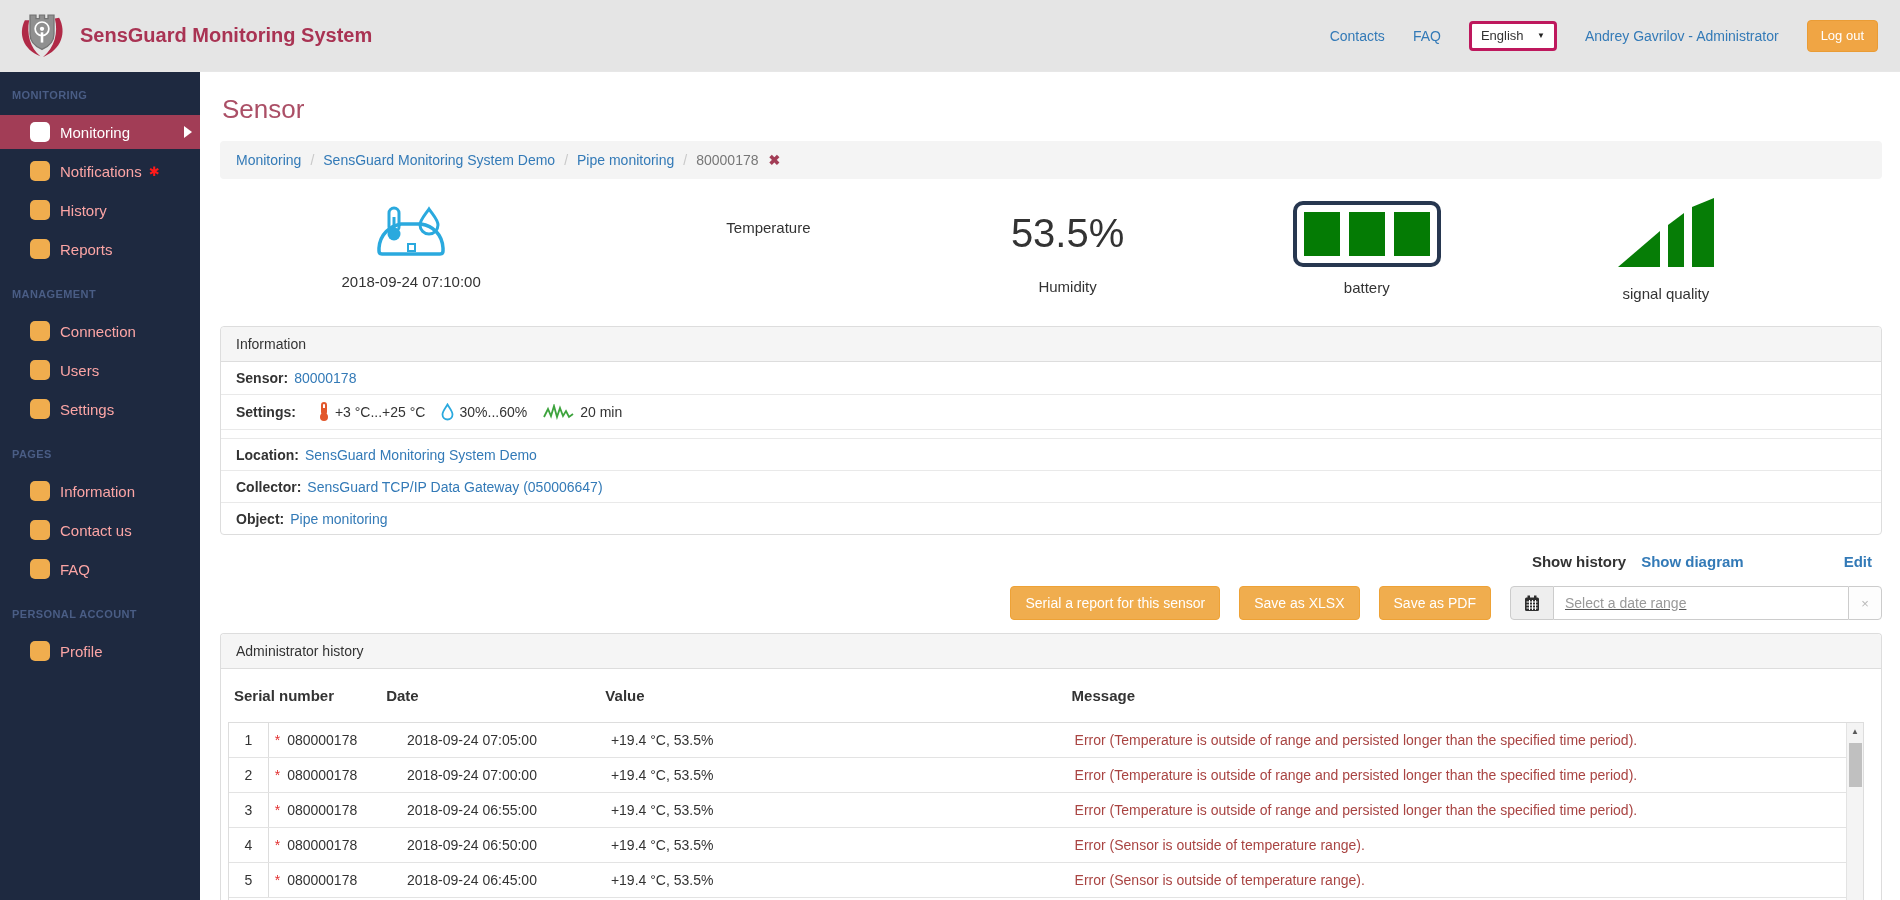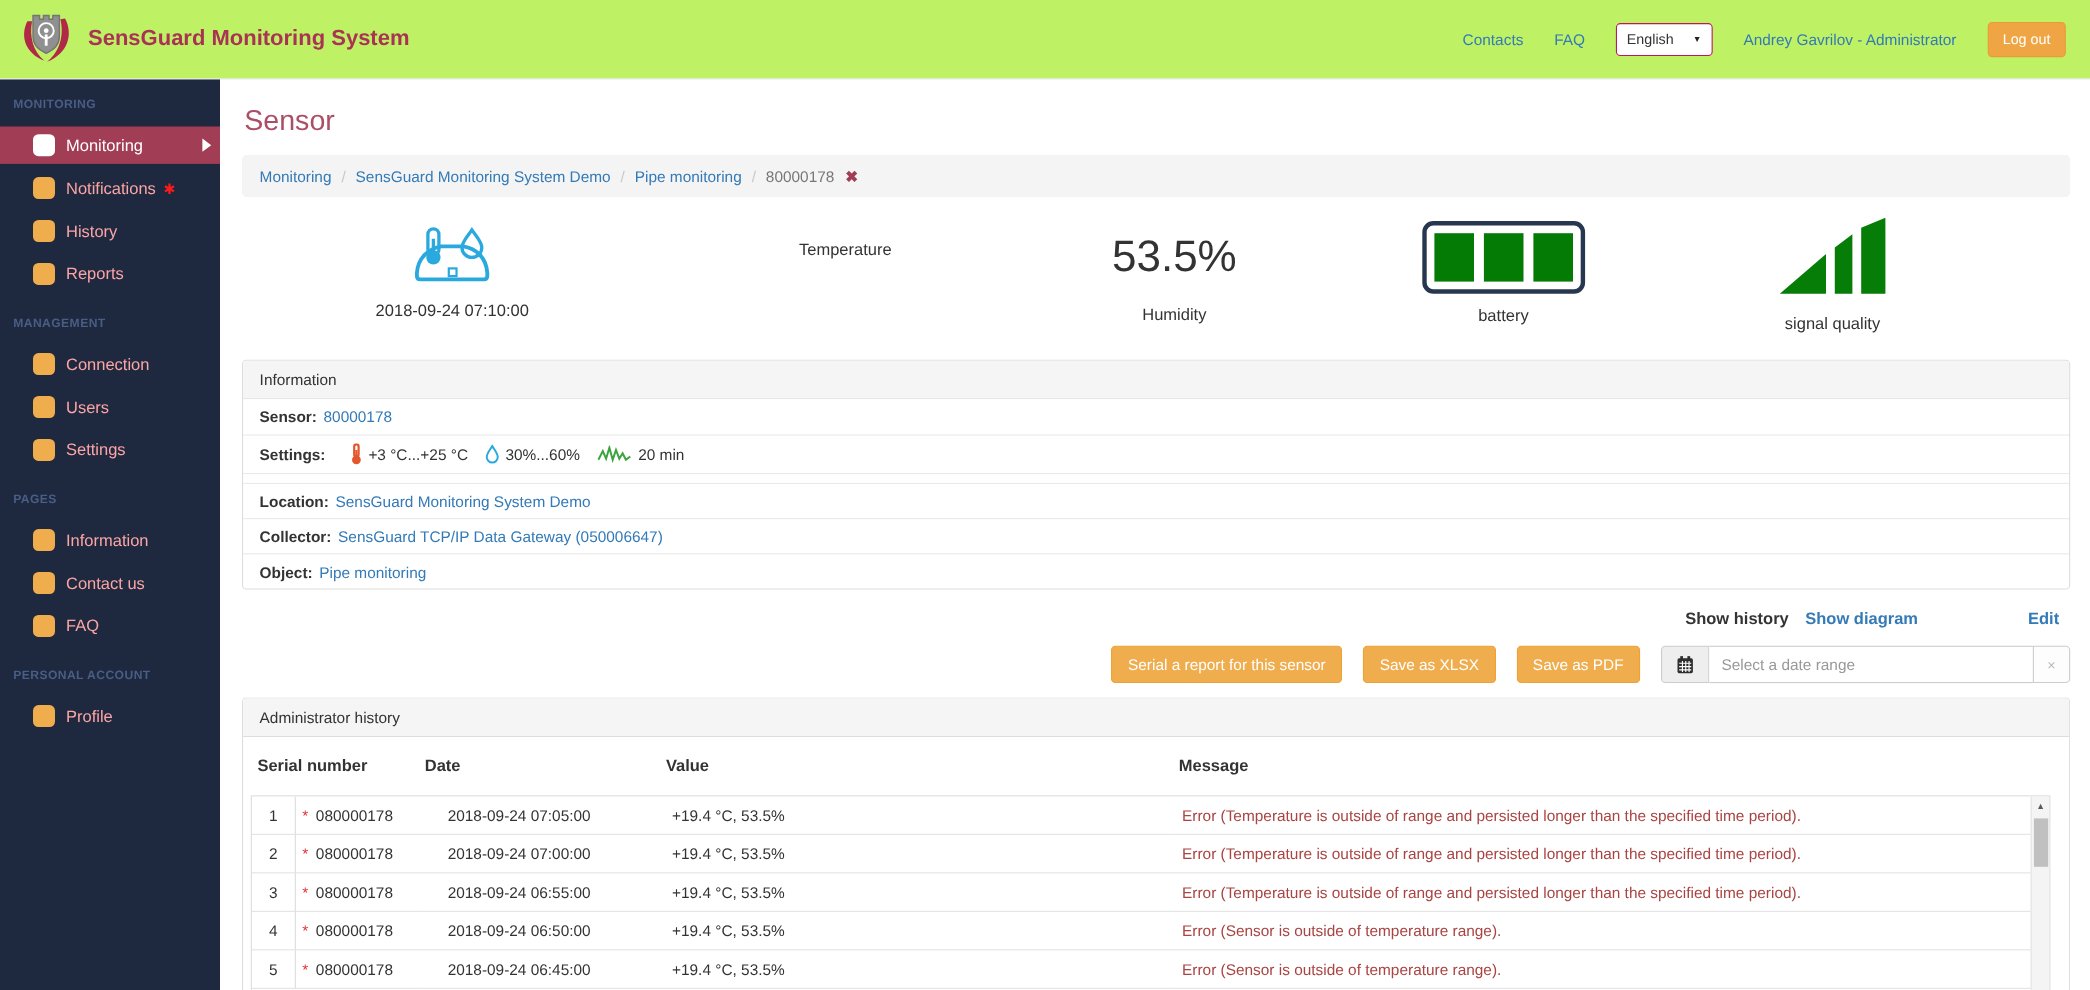--- a/index.html
+++ b/index.html
@@ -4,30 +4,30 @@
 <style>
   * { box-sizing: border-box; }
   html,body { margin:0; padding:0; }
   body {
     width:1900px; height:900px; overflow:hidden; position:relative;
     font-family:"Liberation Sans", sans-serif; background:#fff; color:#333;
   }
   
   .header {
     position:absolute; top:0; left:0; width:1900px; height:72px;
-    background:#bef264; border-bottom:1px solid #e7e7e7;
+    background:#e5e5e5; border-bottom:1px solid #e7e7e7;
     display:flex; align-items:center; justify-content:space-between;
     padding:0 22px 0 16px; z-index:20;
   }
   .brand { display:flex; align-items:center; gap:12px; }
   .brand-title { font-size:20px; font-weight:bold; color:#a93353; }
   .top-nav { display:flex; align-items:center; gap:28px; font-size:14px; }
   .top-link { color:#337ab7; cursor:pointer; text-decoration:none; }
   .lang-select {
-    width:88px; height:30px; border:1px solid #be185d; border-radius:4px; background:#fff;
+    width:88px; height:30px; border:3px solid #be185d; border-radius:4px; background:#fff;
     display:flex; align-items:center; justify-content:space-between; padding:0 9px;
     font-size:13px; color:#333; cursor:pointer;
   }
   .caret { font-size:8px; color:#222; }
   .logout-btn {
     background:#f0a544; border:1px solid #ea9c35; color:#fff; border-radius:4px;
     height:32px; padding:0 13px; font-size:13px; cursor:pointer;
   }
   
   .sidebar { position:absolute; top:72px; left:0; bottom:0; width:200px; background:#1e2940; }
@@ -100,21 +100,21 @@
     background:#f0ad4e; border:1px solid #eea236; color:#fff; font-size:14px;
     height:34px; padding:0 14px; border-radius:4px; cursor:pointer; white-space:nowrap;
   }
   .daterange { display:flex; width:372px; height:34px; }
   .dr-addon {
     width:44px; background:#eee; border:1px solid #ccc; border-radius:4px 0 0 4px;
     display:flex; align-items:center; justify-content:center; cursor:pointer;
   }
   .dr-input {
     flex:1; border:1px solid #ccc; border-left:none; border-right:none;
-    padding:0 11px; font-size:14px; color:#555; outline:none; background:#fff; font-family:"Liberation Sans",sans-serif;
+    padding:0 11px; font-size:14px; color:#555; outline:none; background:#fff; font-family:"Liberation Sans",sans-serif;text-decoration:underline;
   }
   .dr-input::placeholder { color:#999; }
   .dr-clear {
     width:34px; background:#fdfdfd; border:1px solid #ccc; border-radius:0 4px 4px 0;
     display:flex; align-items:center; justify-content:center; color:#b9b9b9; font-size:13px; cursor:pointer;
   }
   
   .notif-panel { border:1px solid #ddd; border-radius:4px 4px 0 0; border-bottom:none; height:280px; }
   table { border-collapse:collapse; table-layout:fixed; width:100%; }
   .head-table { margin:12px 0 4px 0; }

